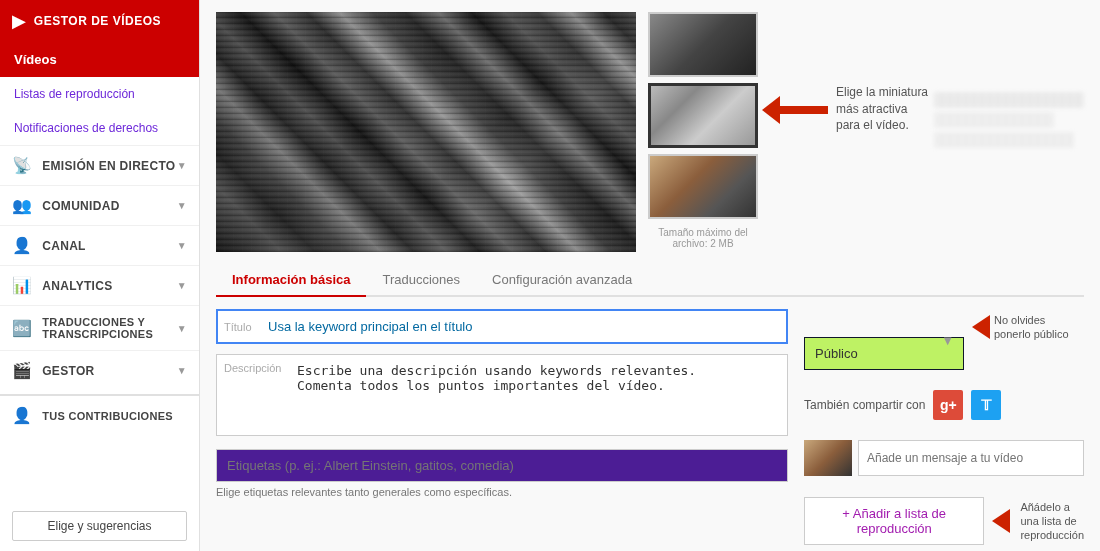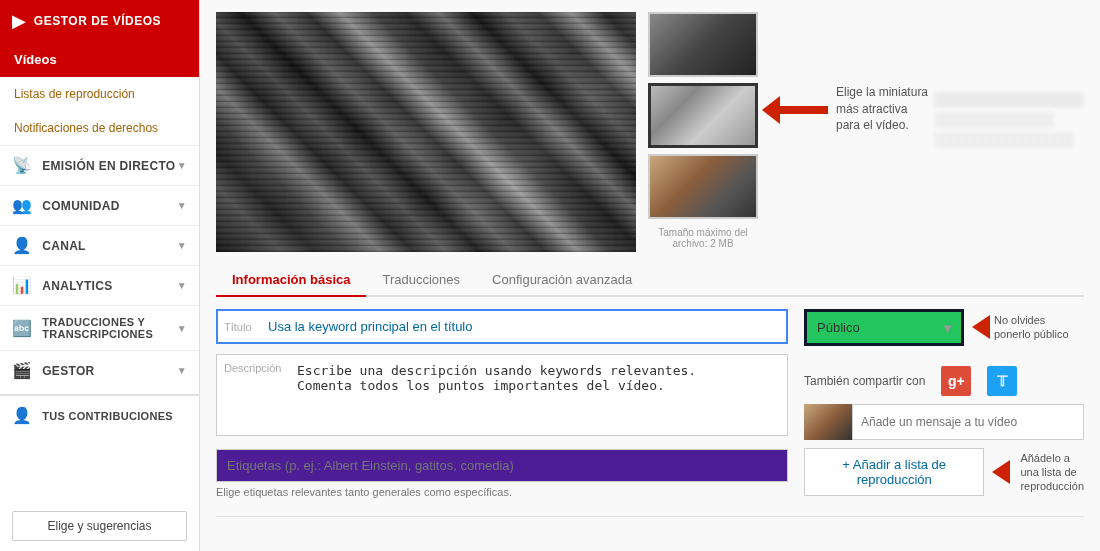--- a/index.html
+++ b/index.html
@@ -37,21 +37,21 @@
     .sidebar-section-active {
       background: #cc0000;
       padding: 10px 14px;
       color: #fff;
       font-weight: bold;
       font-size: 13px;
       cursor: pointer;
     }
     .sidebar-item {
       padding: 10px 14px;
-      color: #a16207;
+      color: #6d28d9;
       font-size: 12px;
       cursor: pointer;
       border-bottom: none;
     }
     .sidebar-nav-item {
       padding: 10px 12px;
       display: flex;
       align-items: center;
       justify-content: space-between;
       color: #444;
@@ -199,42 +199,43 @@
       color: #aaa;
       outline: none;
       background: #4c1d95;
     }
     .tags-hint { font-size: 11px; color: #777; margin-top: 4px; }
 
     
     .select-wrap { position: relative; margin-bottom: 10px; }
     .visibility-select {
       width: 100%;
-      border: 3px solid #0f172a;
+      border: 1px solid #0f172a;
       padding: 8px 10px;
       font-size: 13px;
       color: #333;
-      background: #22c55e;
+      background: #bef264;
       appearance: none;
       cursor: pointer;
       outline: none;
+      margin-top: 28px;
     }
     .select-arrow {
       position: absolute;
       right: 10px;
       top: 50%;
       transform: translateY(-50%);
       color: #999;
       pointer-events: none;
     }
     .share-row {
       display: flex;
       align-items: center;
-      gap: 16px;
-      margin-bottom: 8px;
+      gap: 8px;
+      margin-bottom: 20px;
       font-size: 12px;
       color: #555;
     }
     .share-icon-btn {
       width: 30px;
       height: 30px;
       display: flex;
       align-items: center;
       justify-content: center;
       border: none;
@@ -259,21 +260,21 @@
       color: #aaa;
       outline: none;
       background: #fff;
       height: 36px;
     }
     .playlist-btn {
       width: 100%;
       border: 1px solid #ccc;
       padding: 8px 10px;
       font-size: 13px;
-      color: #0369a1;
+      color: #a21caf;
       background: #fff;
       cursor: pointer;
       text-align: center;
     }
 
     
     .bottom-bar {
       display: flex;
       align-items: center;
       justify-content: flex-end;
@@ -460,21 +461,21 @@
           <span class="annotation-text" style="font-size:11px; color:#555; line-height:1.3; max-width:90px;">No olvides ponerlo público</span>
         </div>
       </div>
 
       <div class="share-row">
         <span>También compartir con</span>
         <button class="share-icon-btn google-plus-btn">g+</button>
         <button class="share-icon-btn twitter-btn">𝕋</button>
       </div>
 
-      <div style="display:flex; align-items:center; margin-bottom:8px;">
+      <div style="display:flex; gap:6px; align-items:center; margin-bottom:21px;">
         <div class="share-thumbnail"></div>
         <input class="message-input" type="text" placeholder="Añade un mensaje a tu vídeo" style="">
       </div>
 
       <div style="display:flex; align-items:center; gap:8px;">
         <button class="playlist-btn">+ Añadir a lista de reproducción</button>
         <div style="display:flex; align-items:center; gap:10px;">
           <div style="width:0; height:0;
             border-top:12px solid transparent; border-bottom:12px solid transparent;
             border-right:18px solid #cc2200;"></div>

